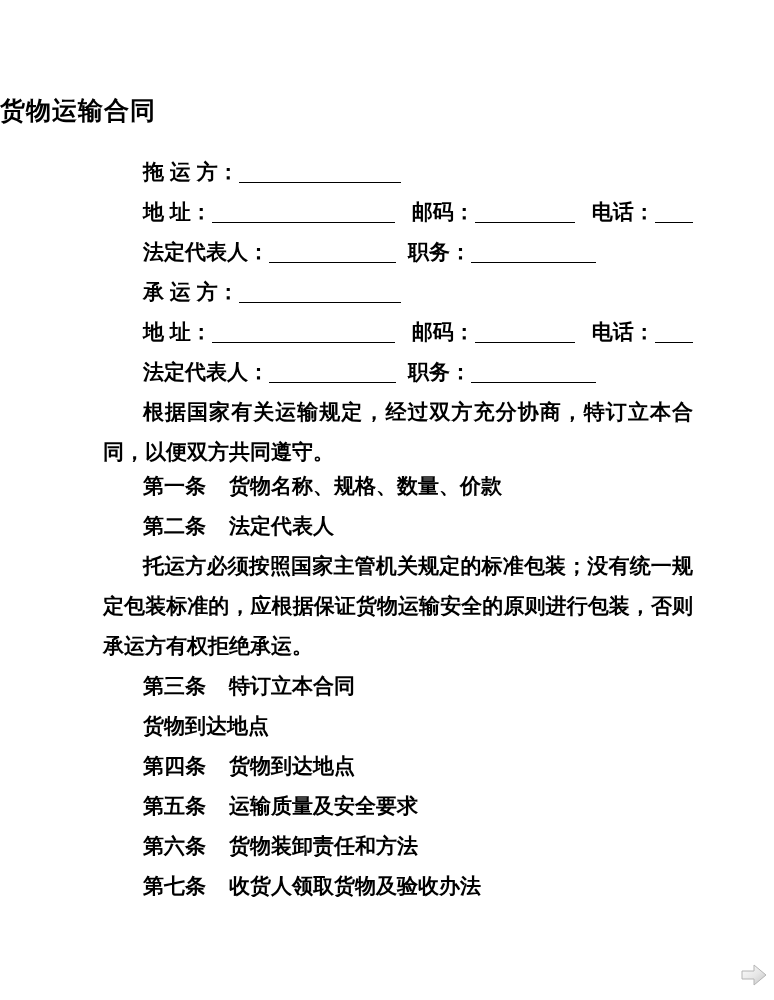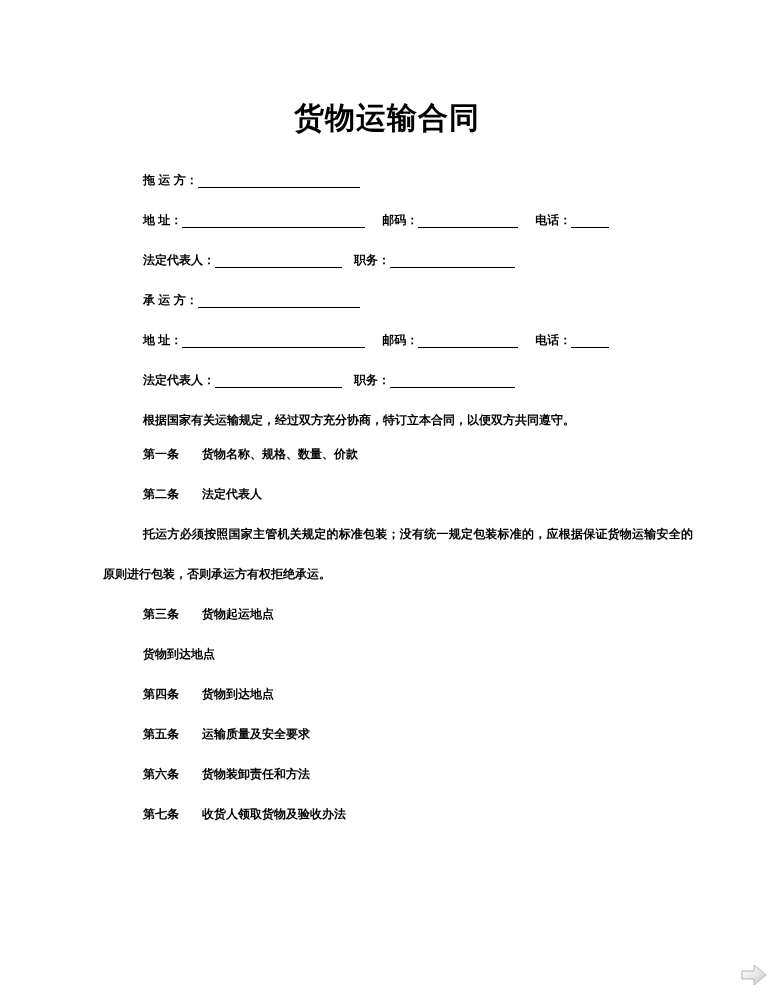--- a/index.html
+++ b/index.html
@@ -11,32 +11,31 @@
     position: relative;
     width: 774px;
     height: 1000px;
     background: #ffffff;
     color: #000000;
     font-family: "Liberation Sans", "DejaVu Sans", sans-serif;
     font-weight: bold;
     overflow: hidden;
   }
   .title {
-    margin: 8px;
+    margin: 0;
     padding-top: 90px;
-    text-align: center;
-    font-size: 30px;
+    font-size: 25px;
     line-height: 40px;
     font-weight: bold;
     letter-spacing: 1px;
   }
   .content {
     width: 590px;
     margin: 22px 0 0 103px;
-    font-size: 12px;
+    font-size: 21px;
     line-height: 40px;
   }
   .fline {
     padding-left: 40px;
     white-space: nowrap;
   }
   .para {
     margin: 0;
     text-indent: 40px;
     text-align: justify;
@@ -101,21 +100,21 @@
 
     <div class="clauses">
       <div class="fline">
         <span class="cnum">第一条</span><span>货物名称、规格、数量、价款</span>
       </div>
       <div class="fline">
         <span class="cnum">第二条</span><span>法定代表人</span>
       </div>
       <p class="para">托运方必须按照国家主管机关规定的标准包装；没有统一规定包装标准的，应根据保证货物运输安全的原则进行包装，否则承运方有权拒绝承运。</p>
       <div class="fline">
-        <span class="cnum">第三条</span><span>货物起运地点</span>
+        <span class="cnum">第三条</span><span>特订立本合同</span>
       </div>
       <div class="fline">货物到达地点</div>
       <div class="fline">
         <span class="cnum">第四条</span><span>货物到达地点</span>
       </div>
       <div class="fline">
         <span class="cnum">第五条</span><span>运输质量及安全要求</span>
       </div>
       <div class="fline">
         <span class="cnum">第六条</span><span>货物装卸责任和方法</span>

